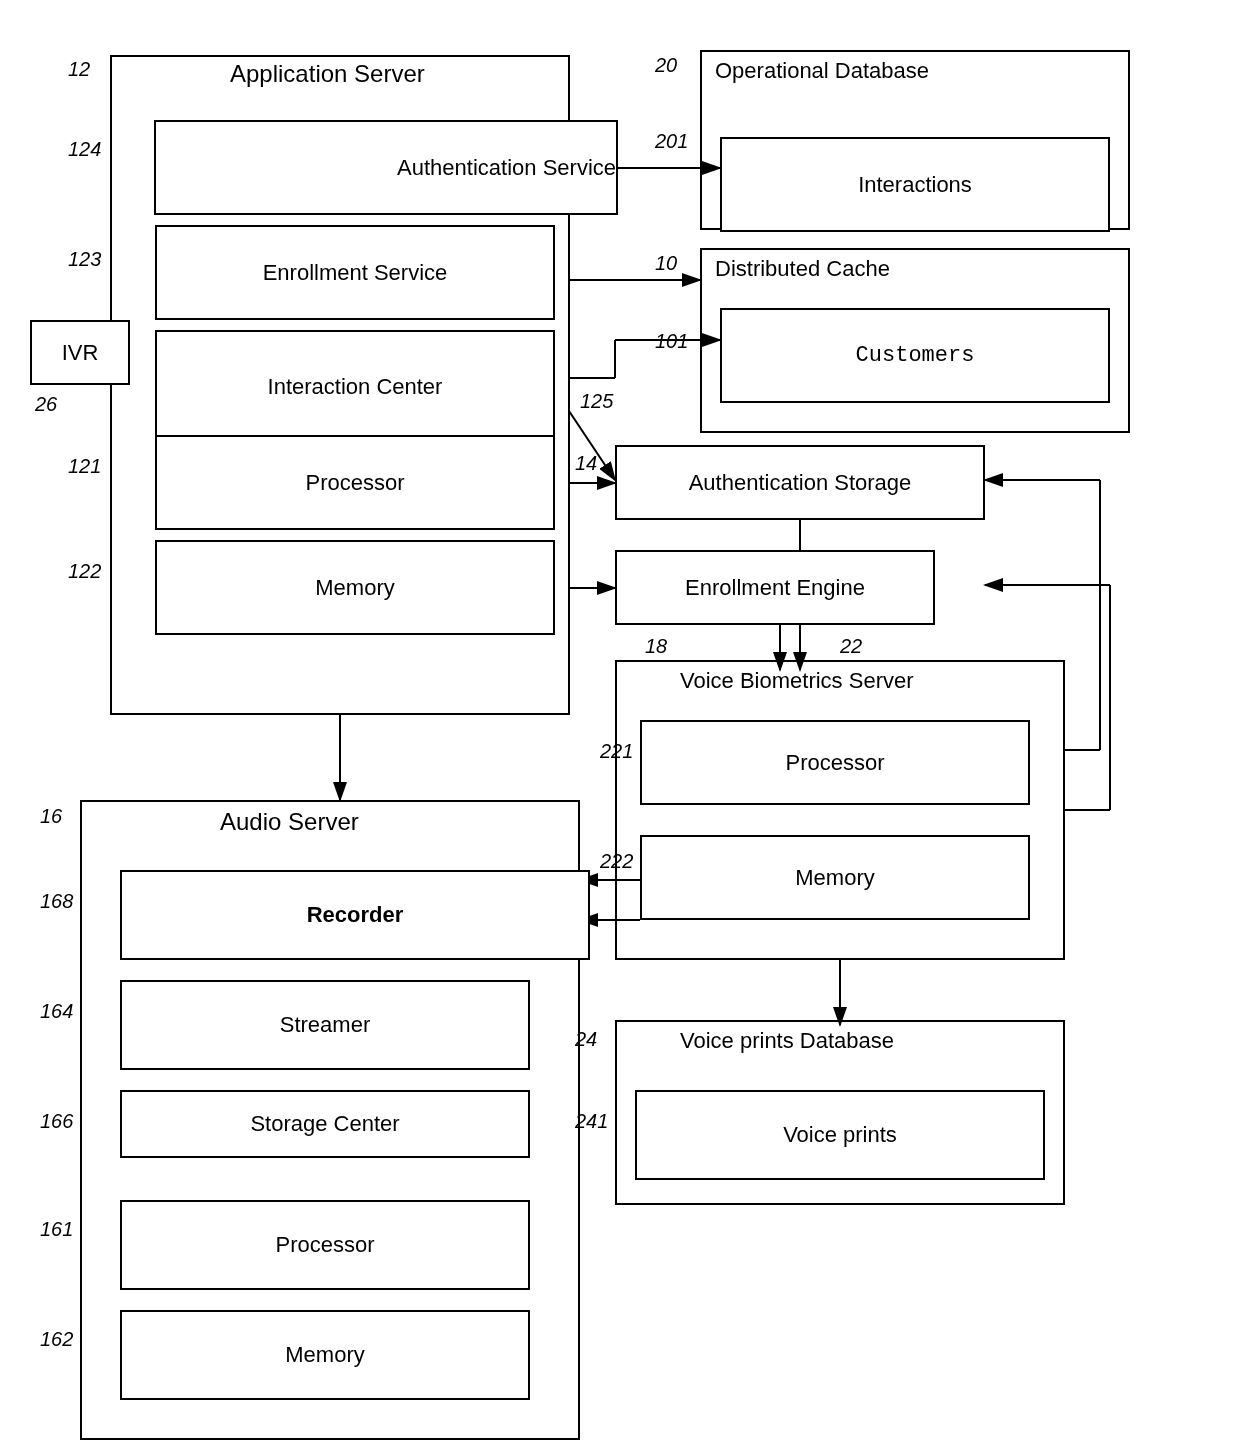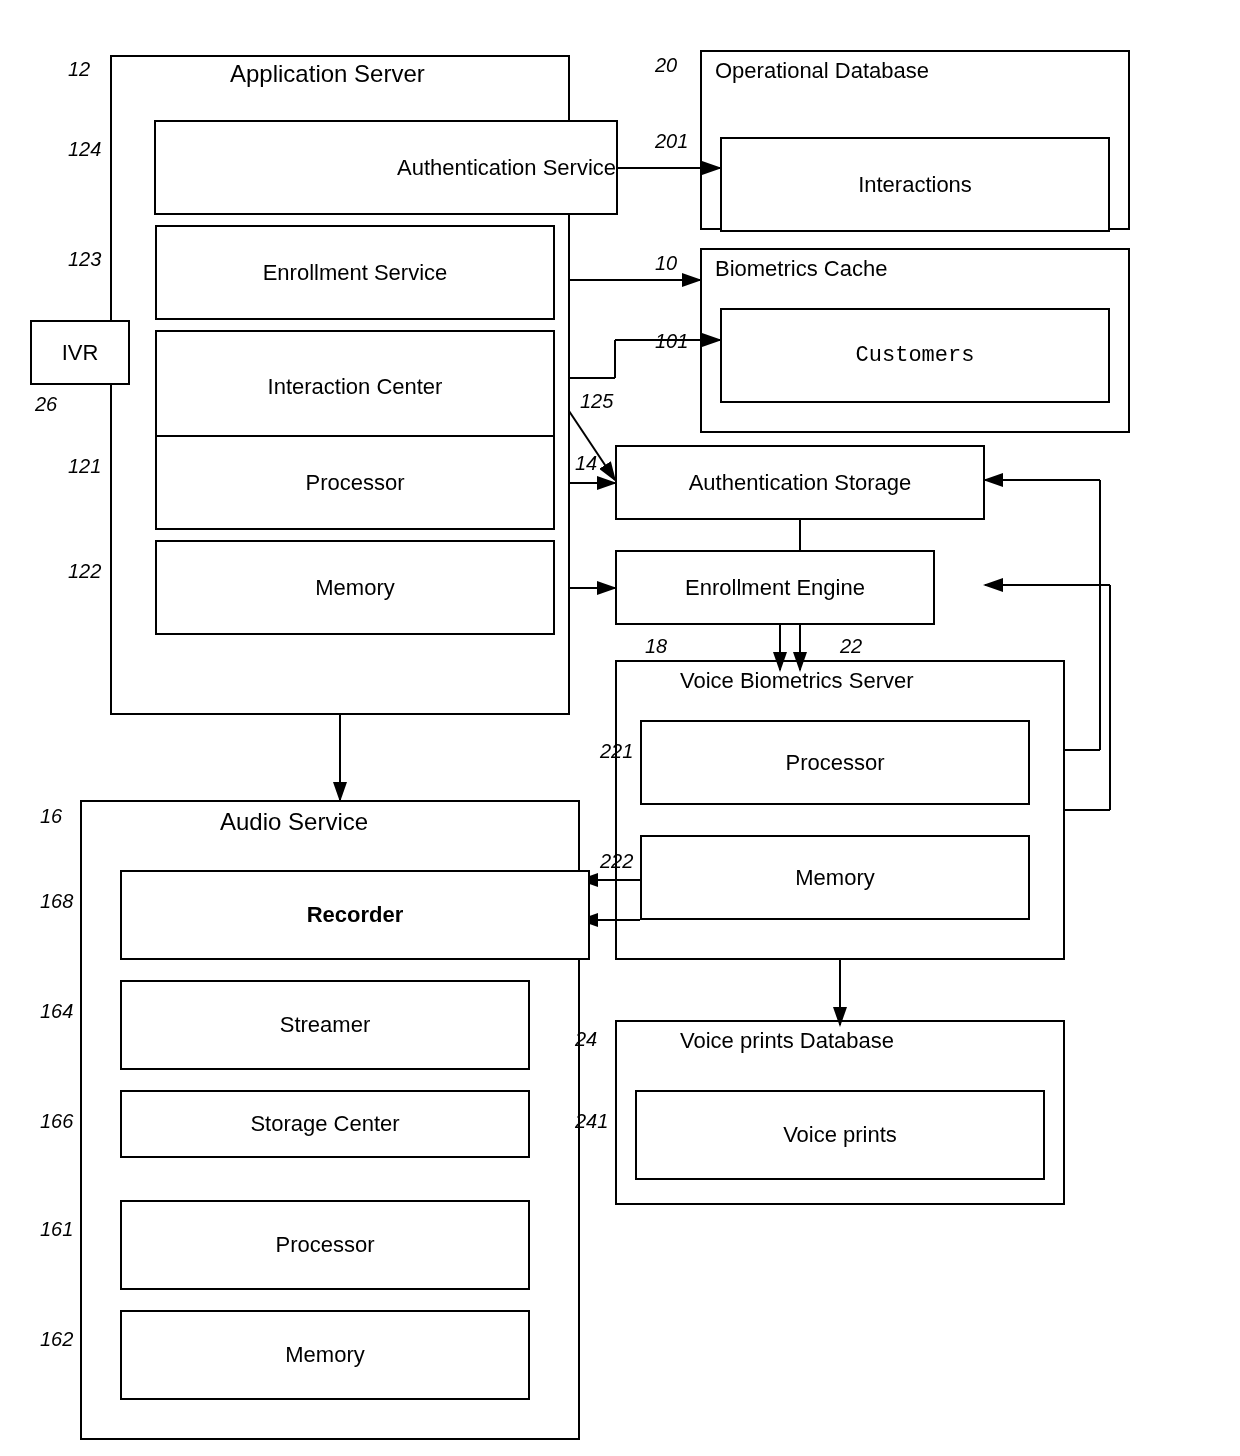--- a/index.html
+++ b/index.html
@@ -143,21 +143,21 @@
   <div class="label" style="left:655px; top:54px;">20</div>
   <div style="position:absolute; left:715px; top:58px; font-size:22px;">Operational Database</div>
 
   <div class="box" style="left:720px; top:105px; width:390px; height:95px;margin-top:32px;">
     <span>Interactions</span>
   </div>
   <div class="label" style="left:655px; top:130px;">201</div>
 
   <div style="position:absolute; left:700px; top:248px; width:430px; height:185px; border:2px solid #000;"></div>
   <div class="label" style="left:655px; top:252px;">10</div>
-  <div style="position:absolute; left:715px; top:256px; font-size:22px;">Biometrics Cache</div>
+  <div style="position:absolute; left:715px; top:256px; font-size:22px;">Distributed Cache</div>
 
   <div class="box" style="left:720px; top:308px; width:390px; height:95px;font-family:Liberation Mono, monospace;">
     <span>Customers</span>
   </div>
   <div class="label" style="left:655px; top:330px;">101</div>
   <div class="label" style="left:580px; top:390px;">125</div>
 
   <div class="box" style="left:615px; top:445px; width:370px; height:75px;">
     <span>Authentication Storage</span>
   </div>
@@ -177,21 +177,21 @@
   </div>
   <div class="label" style="left:600px; top:740px;">221</div>
 
   <div class="box" style="left:640px; top:835px; width:390px; height:85px;">
     <span>Memory</span>
   </div>
   <div class="label" style="left:600px; top:850px;">222</div>
 
   <div style="position:absolute; left:80px; top:800px; width:500px; height:640px; border:2px solid #000;"></div>
   <div class="label" style="left:40px; top:805px;">16</div>
-  <div style="position:absolute; left:220px; top:808px; font-size:24px;">Audio Service</div>
+  <div style="position:absolute; left:220px; top:808px; font-size:24px;">Audio Server</div>
 
   <div class="box" style="left:120px; top:870px; width:470px; height:90px;font-weight:bold;">
     <span>Recorder</span>
   </div>
   <div class="label" style="left:40px; top:890px;">168</div>
 
   <div class="box" style="left:120px; top:980px; width:410px; height:90px;">
     <span>Streamer</span>
   </div>
   <div class="label" style="left:40px; top:1000px;">164</div>

